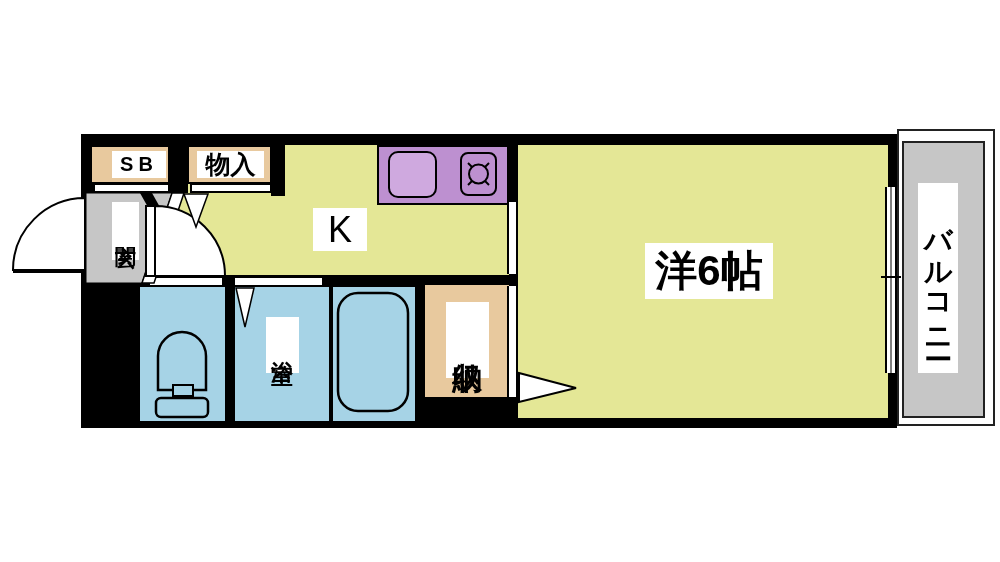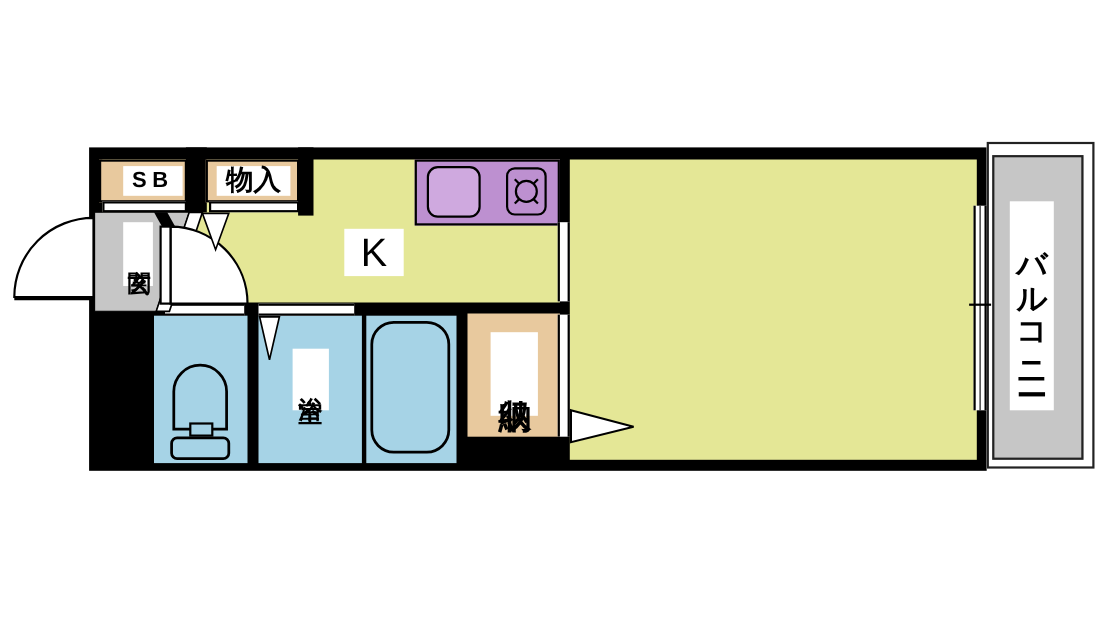--- a/index.html
+++ b/index.html
@@ -111,20 +111,23 @@
   </div>
   <div class="abs label" style="left:197px;top:151px;width:67px;height:27px;font-size:25px;">
     <span>物入</span>
   </div>
   <div class="abs label vert" style="left:112px;top:202px;width:27px;height:58px;font-size:21px;">
     <span>玄関</span>
   </div>
   <div class="abs label" style="left:313px;top:208px;width:54px;height:43px;font-size:36px;font-weight:500;">
     <span>K</span>
   </div>
+  <div class="abs label" style="left:645px;top:243px;width:128px;height:56px;font-size:42px;">
+    <span>洋6帖</span>
+  </div>
   <div class="abs label vert" style="left:266px;top:317px;width:33px;height:56px;font-size:22px;">
     <span>浴室</span>
   </div>
   <div class="abs label vert" style="left:446px;top:302px;width:43px;height:76px;font-size:30px;">
     <span>収納</span>
   </div>
   <div class="abs label vert" style="left:918px;top:183px;width:40px;height:190px;font-size:28px;">
     <span>バルコニー</span>
   </div>
 

